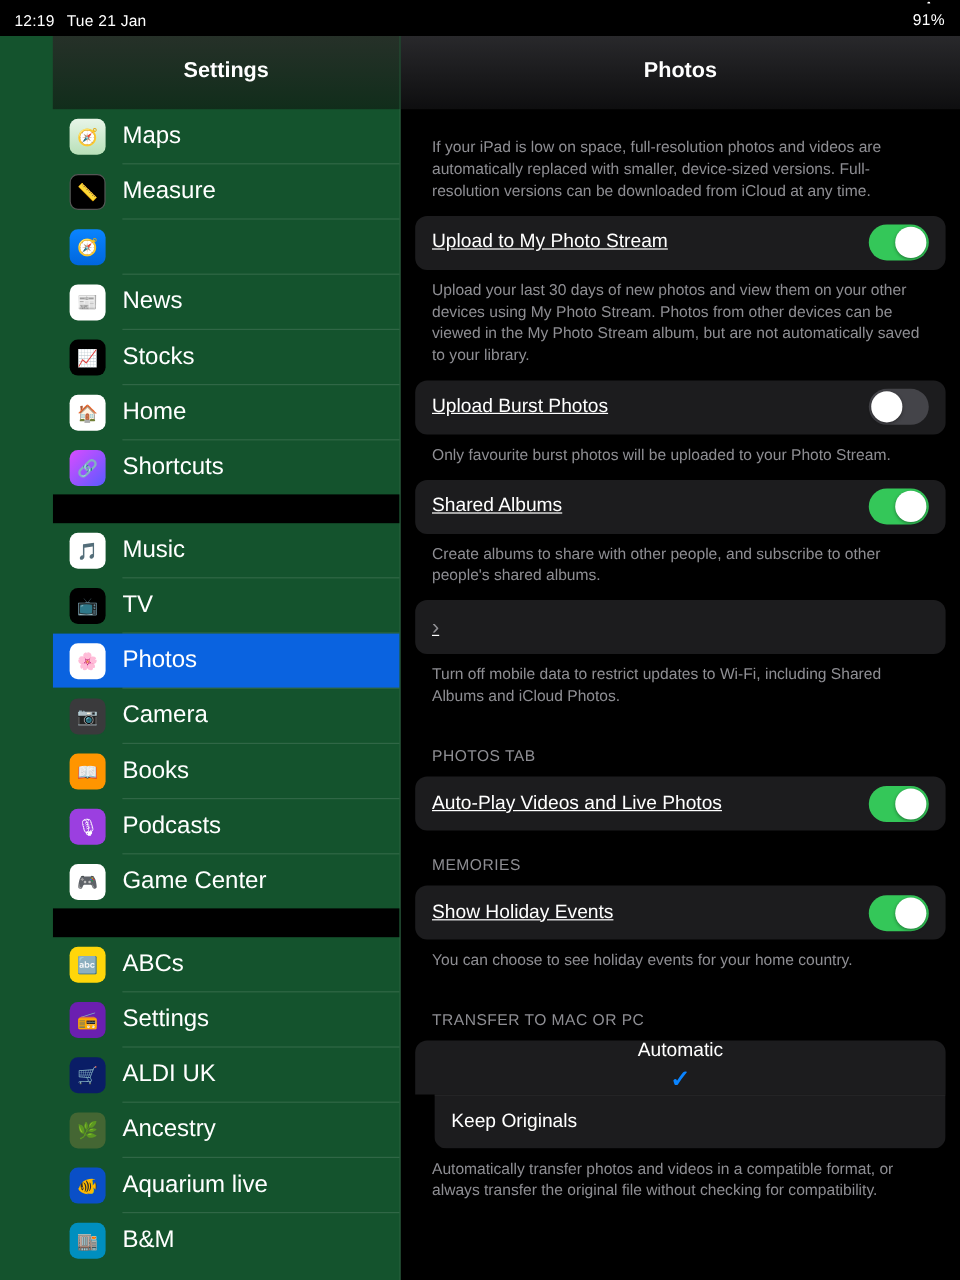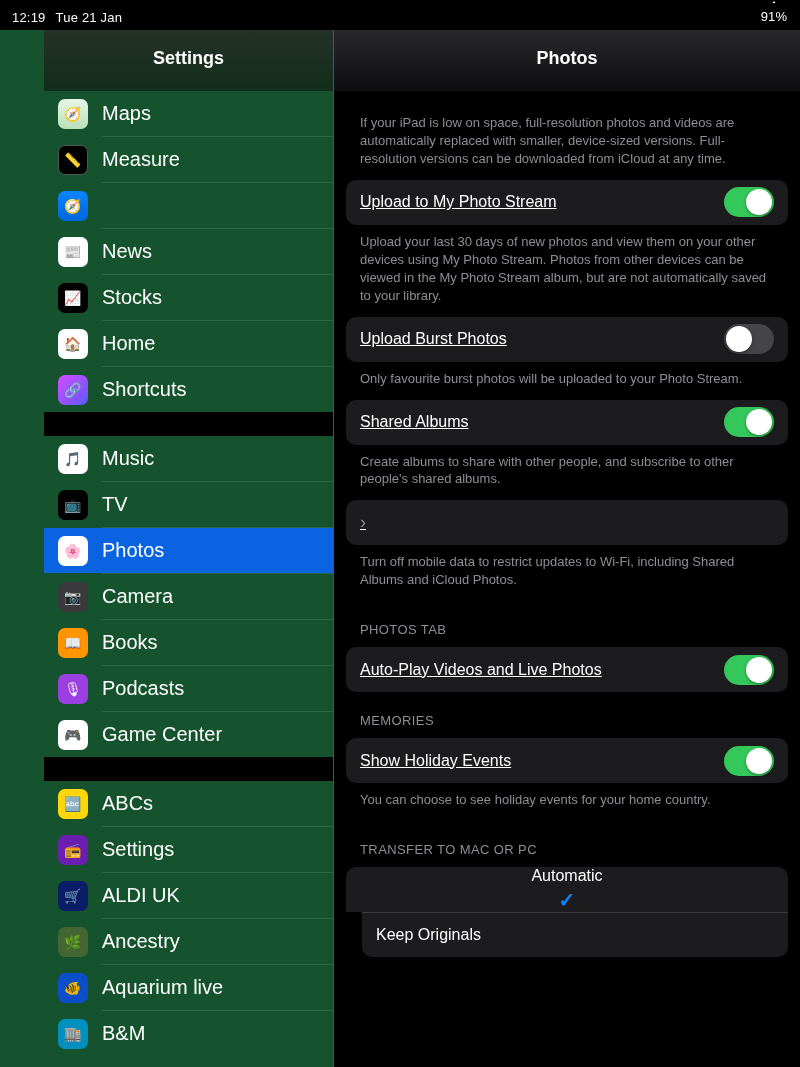--- a/index.html
+++ b/index.html
@@ -377,16 +377,17 @@
       <div class="footer-text">You can choose to see holiday events for your home country.</div>
 
       <div class="header-text">TRANSFER TO MAC OR PC</div>
       <div class="cell first">
         <div class="title">Automatic</div>
         <div class="check">✓</div>
       </div>
       <div class="cell last">
         <div class="title">Keep Originals</div>
       </div>
+      <div class="footer-text">Automatically transfer photos and videos in a compatible format, or always transfer the original file without checking for compatibility.</div>
 
     </div>
   </div>
 </div>
 
 </body></html>

